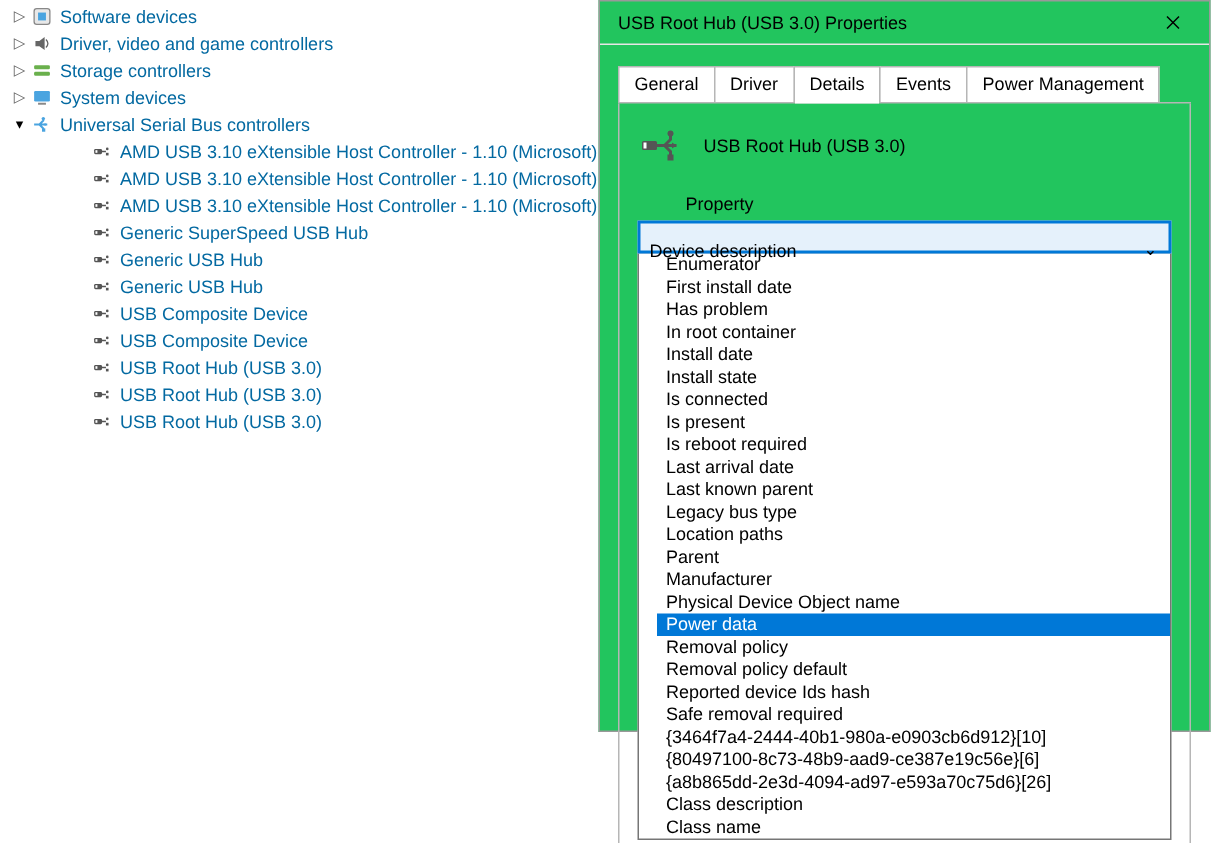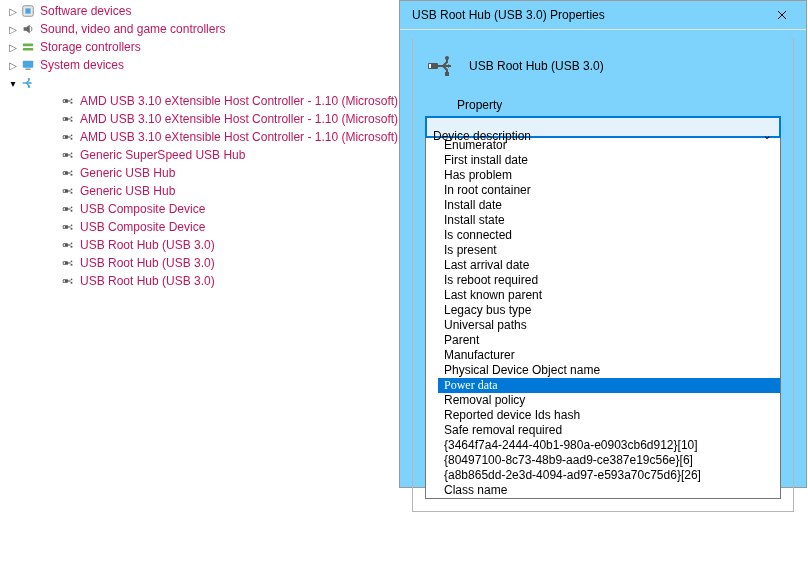--- a/index.html
+++ b/index.html
@@ -30,31 +30,31 @@
     font-size: 10px;
     color: #666;
     cursor: pointer;
   }
   .tree-icon {
     width: 16px; height: 16px;
     display: inline-flex;
     align-items: center; justify-content: center;
     margin-right: 4px;
   }
-  .tree-label { color: #be185d; }
+  .tree-label { color: #0369a1; }
   .indent-2 { padding-left: 40px; }
   .ico-box { width:14px; height:14px; }
   
   .dialog {
     position: absolute;
     left: 399px;
     top: 0;
     width: 408px;
     height: 488px;
-    background: #7dd3fc;
+    background: #22c55e;
     border: 1px solid #999;
     display: flex;
     flex-direction: column;
   }
   .titlebar {
     height: 30px;
     display: flex;
     align-items: center;
     padding: 0 4px 0 12px;
     border-bottom: 1px solid #e6e6e6;
@@ -148,21 +148,20 @@
     height: 15px;
     line-height: 15px;
     white-space: nowrap;
     cursor: pointer;
     font-size: 12px;
     margin-left: 12px;
   }
   .dd-item.highlight {
     background: #0078d7;
     color: #fff;
-    font-family: Liberation Serif, serif;
   }
   
   .dropdown::-webkit-scrollbar { width: 17px; }
   .dropdown::-webkit-scrollbar-track { background: #f0f0f0; }
   .dropdown::-webkit-scrollbar-thumb { background: #cdcdcd; border:1px solid #b0b0b0;}
 </style>
 </head>
 <body>
 
 <div class="tree" id="tree">
@@ -177,21 +176,21 @@
       <span class="tree-label">Software devices</span>
     </div>
     <div class="tree-row">
       <span class="expander">▷</span>
       <span class="tree-icon">
         <svg class="ico-box" viewBox="0 0 16 16">
           <path d="M3 6h3l4-3v10l-4-3H3z" fill="#666"></path>
           <path d="M11 5c2 2 2 4 0 6" stroke="#666" fill="none"></path>
         </svg>
       </span>
-      <span class="tree-label">Sound, video and game controllers</span>
+      <span class="tree-label">Driver, video and game controllers</span>
     </div>
     <div class="tree-row">
       <span class="expander">▷</span>
       <span class="tree-icon">
         <svg class="ico-box" viewBox="0 0 16 16">
           <rect x="2" y="4" width="12" height="3" rx="1" fill="#6ab04c"></rect>
           <rect x="2" y="9" width="12" height="3" rx="1" fill="#6ab04c"></rect>
         </svg>
       </span>
       <span class="tree-label">Storage controllers</span>
@@ -209,20 +208,21 @@
     <div class="tree-row">
       <span class="expander" style="color:#000">▾</span>
       <span class="tree-icon">
         <svg class="ico-box" viewBox="0 0 16 16">
           <path d="M2 8h4M6 8l3-3v-1M6 8l3 3v1M6 8h6" stroke="#4aa4e0" stroke-width="1.5" fill="none"></path>
           <circle cx="9" cy="3.5" r="1.3" fill="#4aa4e0"></circle>
           <rect x="8" y="11" width="2.5" height="2.5" fill="#4aa4e0"></rect>
           <path d="M12 8l-2-1.2v2.4z" fill="#4aa4e0"></path>
         </svg>
       </span>
+      <span class="tree-label">Universal Serial Bus controllers</span>
     </div>
     <div class="tree-row indent-2">
       <span class="expander"></span>
       <span class="tree-icon">
         <svg class="ico-box" viewBox="0 0 16 16">
           <rect x="2" y="6" width="6" height="4" rx="1" fill="#555"></rect>
           <rect x="3" y="7" width="1.5" height="2" fill="#fff"></rect>
           <path d="M8 8h3" stroke="#555" stroke-width="1.2"></path>
           <circle cx="12" cy="6" r="1" fill="#555"></circle>
           <rect x="11" y="9" width="2" height="2" fill="#555"></rect>
@@ -365,20 +365,27 @@
 <div class="dialog">
   <div class="titlebar">
     <span class="title">USB Root Hub (USB 3.0) Properties</span>
     <div class="close">
       <svg width="10" height="10" viewBox="0 0 10 10">
           <path d="M1 1 L9 9 M9 1 L1 9" stroke="#000" stroke-width="1" fill="none"></path>
         </svg>
     </div>
   </div>
   <div class="dialog-body">
+    <div class="tabs" id="tabs">
+        <div class="tab">General</div>
+        <div class="tab">Driver</div>
+        <div class="tab active">Details</div>
+        <div class="tab">Events</div>
+        <div class="tab">Power Management</div>
+      </div>
     <div class="tab-page">
       <div class="device-row">
         <div class="device-icon">
           <svg width="32" height="32" viewBox="0 0 32 32">
             <rect x="3" y="13" width="10" height="6" rx="1" fill="#555"></rect>
             <rect x="4" y="14" width="2" height="4" fill="#fff"></rect>
             <path d="M13 16 h5" stroke="#555" stroke-width="2"></path>
             <path d="M18 16 l4 -4 v-3" stroke="#555" stroke-width="2" fill="none"></path>
             <circle cx="22" cy="8" r="2" fill="#555"></circle>
             <path d="M18 16 l4 4 v3" stroke="#555" stroke-width="2" fill="none"></path>
@@ -396,32 +403,34 @@
       </div>
       <div class="dropdown" id="dropdown">
           <div class="dd-item">Enumerator</div>
           <div class="dd-item">First install date</div>
           <div class="dd-item">Has problem</div>
           <div class="dd-item">In root container</div>
           <div class="dd-item">Install date</div>
           <div class="dd-item">Install state</div>
           <div class="dd-item">Is connected</div>
           <div class="dd-item">Is present</div>
+          <div class="dd-item">Is reboot required</div>
           <div class="dd-item">Last arrival date</div>
-          <div class="dd-item">Is reboot required</div>
           <div class="dd-item">Last known parent</div>
           <div class="dd-item">Legacy bus type</div>
-          <div class="dd-item">Universal paths</div>
+          <div class="dd-item">Location paths</div>
           <div class="dd-item">Parent</div>
           <div class="dd-item">Manufacturer</div>
           <div class="dd-item">Physical Device Object name</div>
           <div class="dd-item highlight">Power data</div>
           <div class="dd-item">Removal policy</div>
+          <div class="dd-item">Removal policy default</div>
           <div class="dd-item">Reported device Ids hash</div>
           <div class="dd-item">Safe removal required</div>
           <div class="dd-item">{3464f7a4-2444-40b1-980a-e0903cb6d912}[10]</div>
           <div class="dd-item">{80497100-8c73-48b9-aad9-ce387e19c56e}[6]</div>
           <div class="dd-item">{a8b865dd-2e3d-4094-ad97-e593a70c75d6}[26]</div>
+          <div class="dd-item">Class description</div>
           <div class="dd-item">Class name</div>
         </div>
     </div>
   </div>
 </div>
 
 </body></html>

